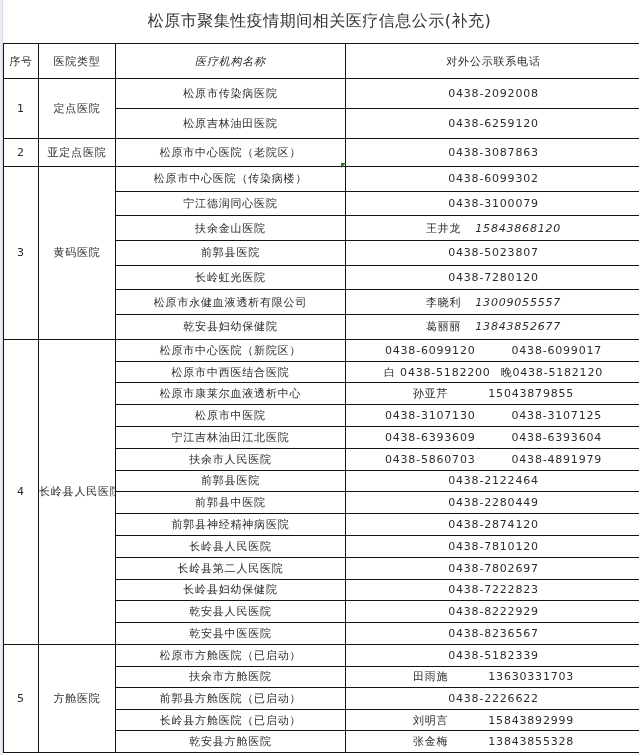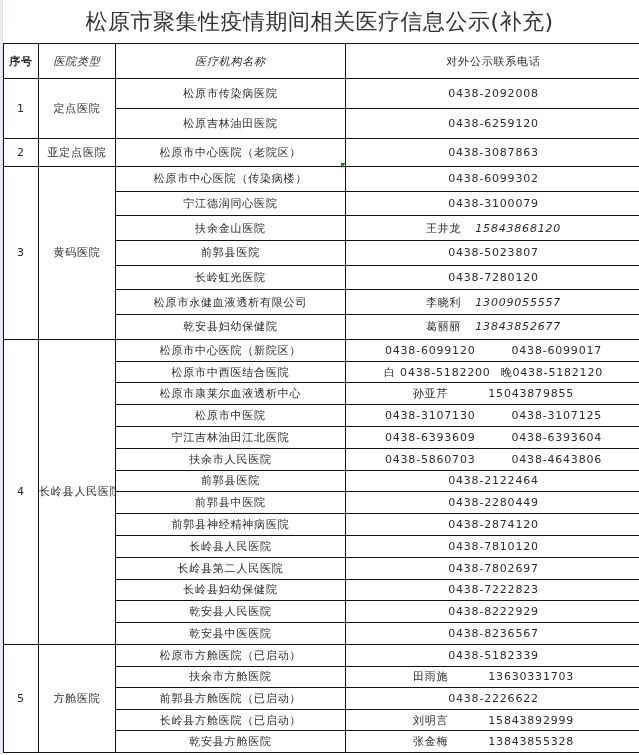--- a/index.html
+++ b/index.html
@@ -1,27 +1,27 @@
 <!DOCTYPE html>
 <html><head>
 <meta charset="utf-8">
 <style>
   html, body { margin:0; padding:0; background:#ffffff; }
   body { width:639px; height:755px; position:relative; overflow:hidden;
          font-family:"DejaVu Sans", "Liberation Sans", sans-serif; color:#222; }
   .left-gridline { position:absolute; left:0; top:0; width:3px; height:755px; background:#e9ecf2; border-right:1px solid #d6dae2; box-sizing:border-box; }
   .title { position:absolute; left:3px; top:0; width:633px; height:43px;
            display:flex; align-items:center; justify-content:center;
-           font-size:22px; color:#333; letter-spacing:0.5px; }
+           font-size:16px; color:#333; letter-spacing:0.5px; }
   table { position:absolute; left:3px; top:43px; border-collapse:collapse; table-layout:fixed; width:634px; }
   td, th { border:1.5px solid #111; text-align:center; vertical-align:middle;
            font-size:11px; font-weight:normal; padding:0; color:#2a2a2a; letter-spacing:0.8px; white-space:nowrap; overflow:hidden; }
   th { height:34px; }
-  .c-seq { width:34px;font-weight:bold; }
-  .c-type { width:76px;font-style:italic; }
+  .c-seq { width:34px; }
+  .c-type { width:76px; }
   .c-name { width:229px;font-style:italic; }
   .c-phone { width:295px; }
   .sub { display:inline-block; }
   .sub + .sub { margin-left:10px; }
   .ph-wide .sub + .sub { margin-left:36px; }
   .ph-name .sub + .sub { margin-left:14px;font-style:italic; }
   .ph-name-wide .sub + .sub { margin-left:40px; }
   .green-mark { position:absolute; left:341px; top:163px; width:0; height:0;
                 border-top:5px solid #1f7a1f; border-right:5px solid transparent; }
 </style>
@@ -105,21 +105,21 @@
       <tr style="height: 21.8px;">
         <td>松原市中医院</td>
         <td class="ph-wide"><span class="sub">0438-3107130</span><span class="sub">0438-3107125</span></td>
       </tr>
       <tr style="height: 21.8px;">
         <td>宁江吉林油田江北医院</td>
         <td class="ph-wide"><span class="sub">0438-6393609</span><span class="sub">0438-6393604</span></td>
       </tr>
       <tr style="height: 21.8px;">
         <td>扶余市人民医院</td>
-        <td class="ph-wide"><span class="sub">0438-5860703</span><span class="sub">0438-4643806</span></td>
+        <td class="ph-wide"><span class="sub">0438-5860703</span><span class="sub">0438-4891979</span></td>
       </tr>
       <tr style="height: 21.8px;">
         <td>前郭县医院</td>
         <td><span class="sub">0438-2122464</span></td>
       </tr>
       <tr style="height: 21.8px;">
         <td>前郭县中医院</td>
         <td><span class="sub">0438-2280449</span></td>
       </tr>
       <tr style="height: 21.8px;">

